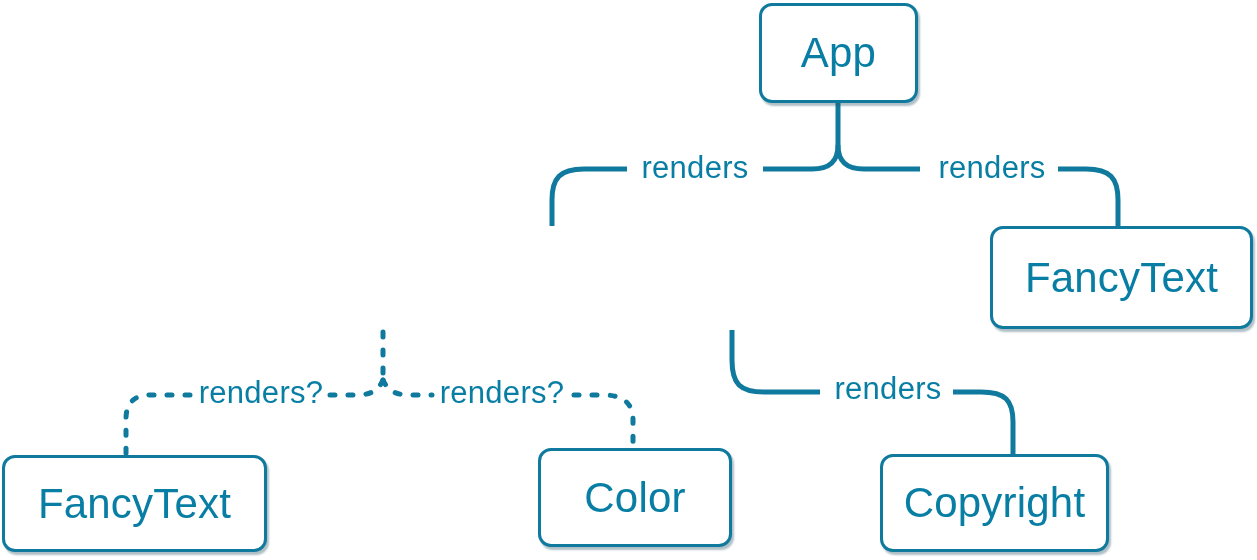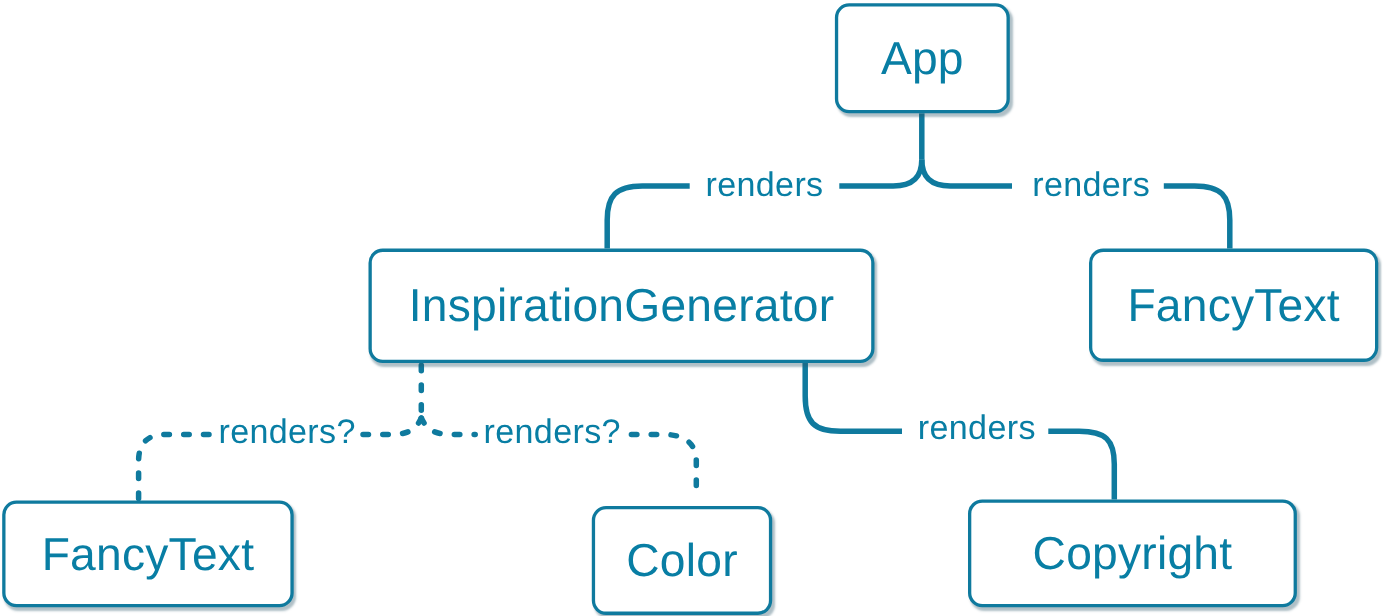--- a/index.html
+++ b/index.html
@@ -51,22 +51,22 @@
     color: var(--text-blue);
     font-size: 42px;
     font-weight: 500;
     letter-spacing: 0.2px;
     white-space: nowrap;
   }
   .node-app        { left: 759px; top:   3px; width: 159px; height: 100px; }
   .node-ig         { left: 335px; top: 226px; width: 460px; height: 104px; }
   .node-ft-top     { left: 990px; top: 226px; width: 263px; height: 103px; }
   .node-ft-bottom  { left:   2px; top: 455px; width: 265px; height:  97px; }
-  .node-color      { left: 538px; top: 460px; width: 164px; height:  99px; }
-  .node-copyright  { left: 880px; top: 454px; width: 299px; height:  98px; }
+  .node-color      { left: 538px; top: 448px; width: 194px; height:  99px; }
+  .node-copyright  { left: 880px; top: 454px; width: 229px; height:  98px; }
   .edge-label {
     position: absolute;
     transform: translate(-50%, -50%);
     color: var(--text-blue);
     font-size: 31px;
     font-weight: 400;
     letter-spacing: 0.3px;
     white-space: nowrap;
   }
   .lbl-app-ig        { left: 695px;  top: 168px; }
@@ -100,23 +100,20 @@
 
   <div class="edge-label lbl-app-ig">renders</div>
   <div class="edge-label lbl-app-ft">renders</div>
   <div class="edge-label lbl-ig-copyright">renders</div>
   <div class="edge-label lbl-ig-ft">renders?</div>
   <div class="edge-label lbl-ig-color">renders?</div>
 
   <div class="node node-app">
     <span class="node-label">App</span>
   </div>
-  <div class="node node-ig">
-    <span class="node-label">InspirationGenerator</span>
-  </div>
   <div class="node node-ft-top">
     <span class="node-label">FancyText</span>
   </div>
   <div class="node node-ft-bottom">
     <span class="node-label">FancyText</span>
   </div>
   <div class="node node-color">
     <span class="node-label">Color</span>
   </div>
   <div class="node node-copyright">

